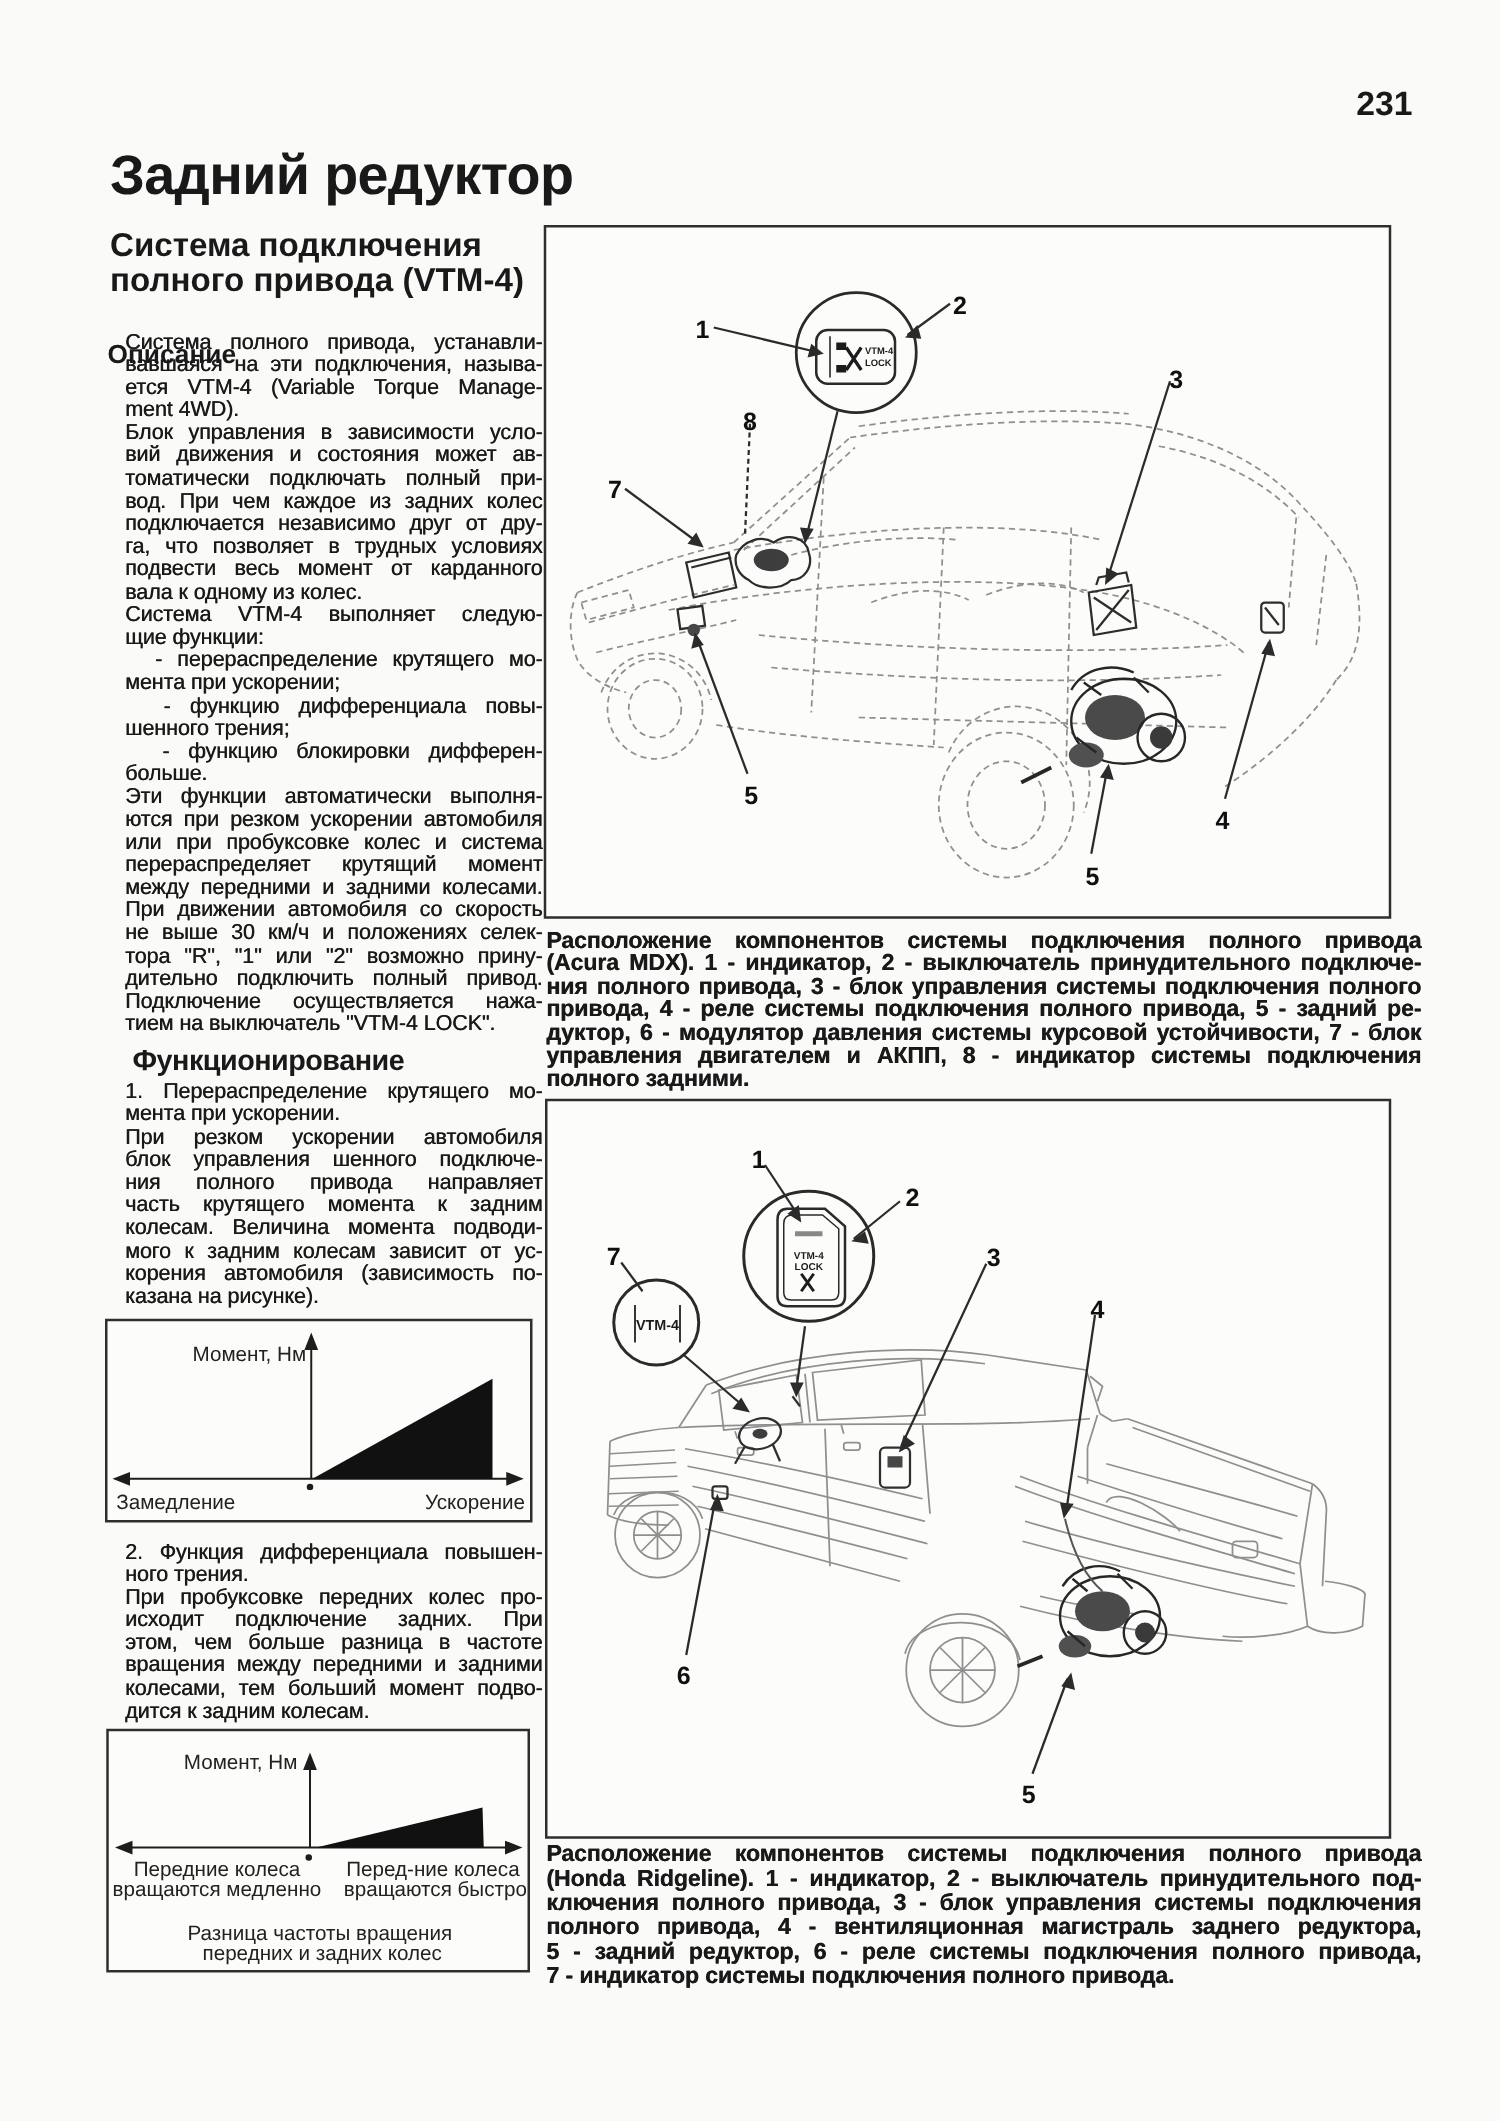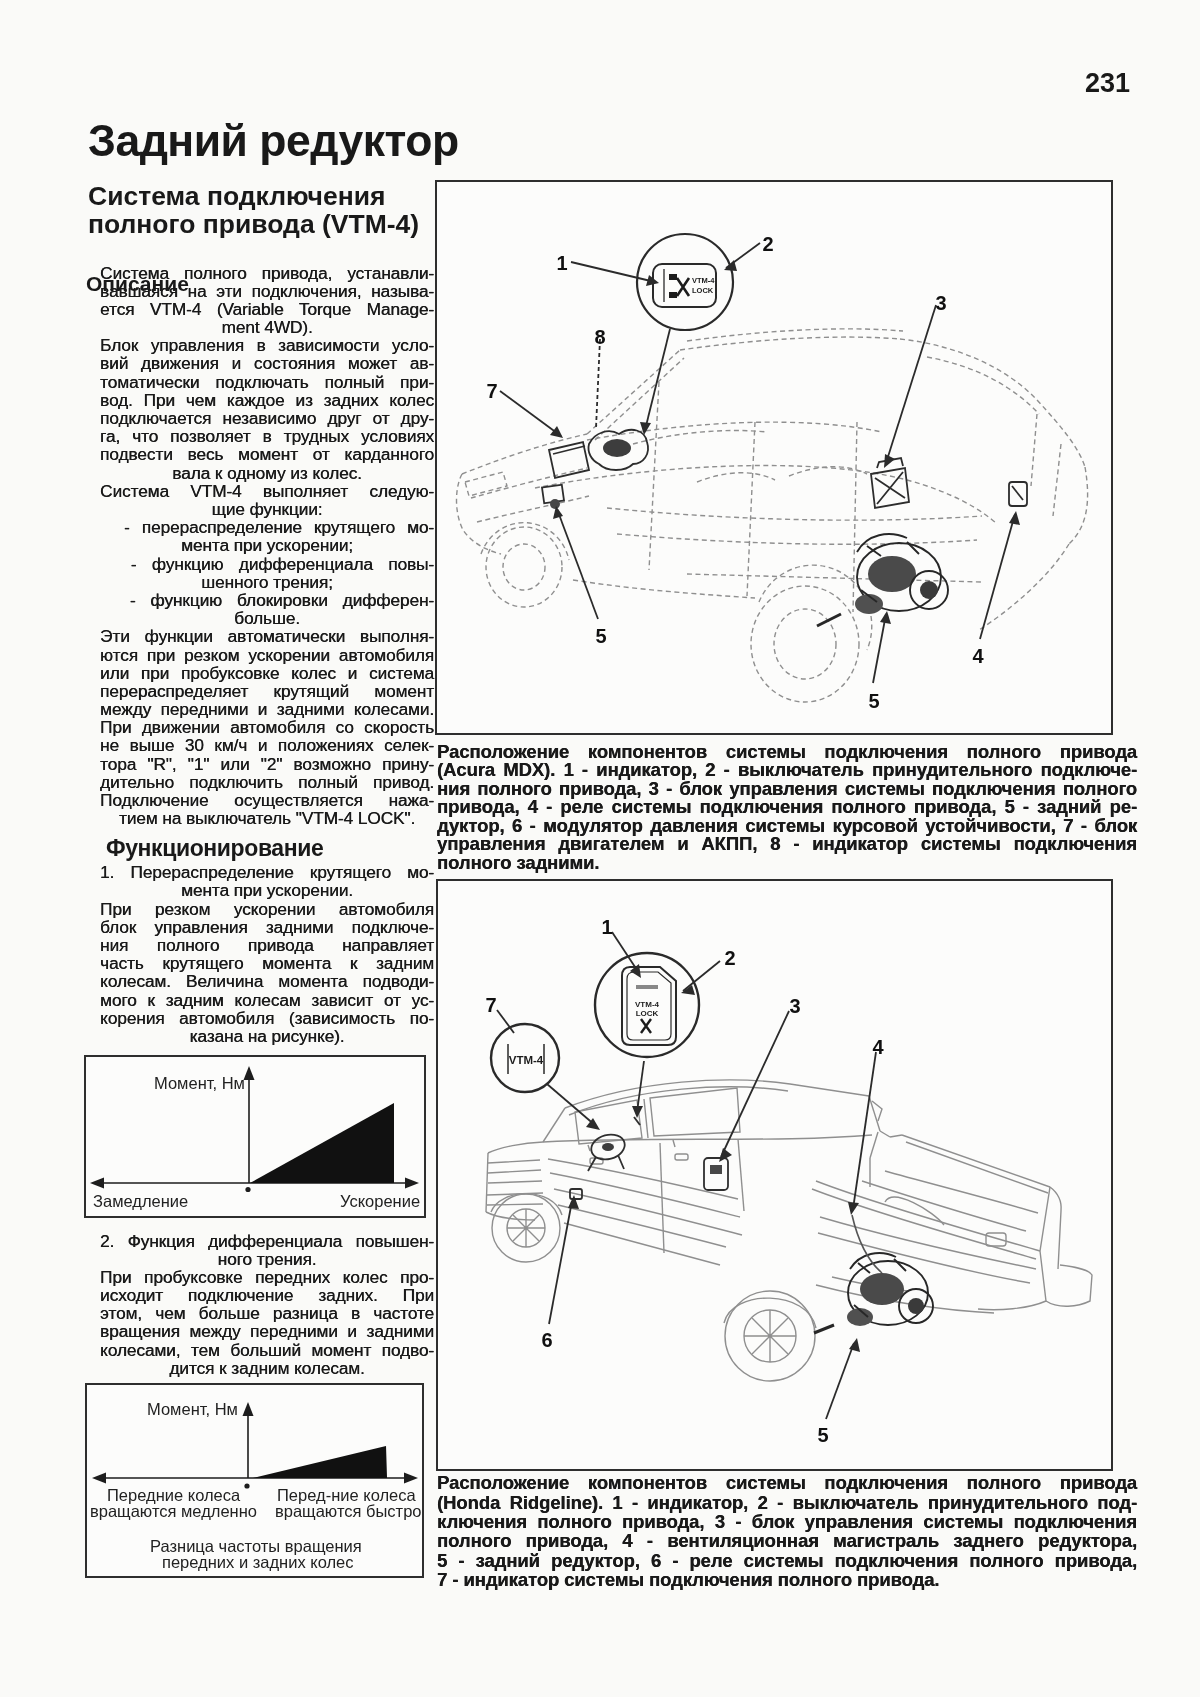--- a/index.html
+++ b/index.html
@@ -4,21 +4,21 @@
 <style>
   html,body{margin:0;padding:0;}
   body{width:1200px;height:1697px;background:#fafaf8;font-family:"Liberation Sans",sans-serif;color:#191919;position:relative;overflow:hidden;}
   .abs{position:absolute;}
   #pagenum{left:1071px;top:69px;font-size:27px;font-weight:bold;line-height:28px;margin-left:14px;}
   #title{left:88px;top:118px;font-size:44.5px;font-weight:bold;letter-spacing:-0.5px;line-height:46px;white-space:nowrap;}
   #sub{left:88px;top:181.8px;font-size:26.5px;font-weight:bold;line-height:28.3px;white-space:nowrap;}
   #h-opis{left:86px;top:238.8px;font-size:21px;font-weight:bold;line-height:22px;margin-top:34px;}
   #h-func{left:86px;top:836.3px;font-size:23px;font-weight:bold;letter-spacing:-0.4px;line-height:24px;margin-left:20px;}
   .col{left:88px;width:334px;font-size:17.3px;line-height:18.2px;letter-spacing:-0.1px;text-shadow:0.35px 0 0 #2a2a2a;margin-left:12px;}
-  .col div{white-space:nowrap;text-align:center;}
+  .col div{white-space:nowrap;}
   .col div.jl{text-align:justify;text-align-last:justify;white-space:normal;height:18.2px;overflow:visible;}
   .cap{left:437px;width:700px;font-size:18.5px;font-weight:bold;line-height:18.5px;letter-spacing:-0.1px;text-shadow:0.3px 0 0 #222;}
   .cap div{white-space:nowrap;}
   .cap div.jl{text-align:justify;text-align-last:justify;white-space:normal;height:18.5px;}
   .box{border:2.5px solid #2e2e2e;background:#fcfcfb;box-sizing:border-box;}
   #chart1{left:84px;top:1055px;width:342px;height:163px;}
   #chart2{left:85px;top:1383px;width:339px;height:195px;}
   #diag1{left:435px;top:180px;width:678px;height:555px;}
   #diag2{left:436px;top:879px;width:677px;height:592px;}
   #cap2 div.jl{height:19.4px;}
@@ -65,21 +65,21 @@
 <div class="jl">Подключение осуществляется нажа-</div>
 <div>тием на выключатель "VTM-4 LOCK".</div>
 </div>
 
 <div class="abs" id="h-func">Функционирование</div>
 
 <div class="abs col" id="text2" style="top:863.2px;">
 <div class="jl">1. Перераспределение крутящего мо-</div>
 <div>мента при ускорении.</div>
 <div class="jl">При резком ускорении автомобиля</div>
-<div class="jl">блок управления задними подключе-</div>
+<div class="jl">блок управления шенного подключе-</div>
 <div class="jl">ния полного привода направляет</div>
 <div class="jl">часть крутящего момента к задним</div>
 <div class="jl">колесам. Величина момента подводи-</div>
 <div class="jl">мого к задним колесам зависит от ус-</div>
 <div class="jl">корения автомобиля (зависимость по-</div>
 <div>казана на рисунке).</div>
 </div>
 
 <div class="abs box" id="chart1">
 <svg width="337" height="158" viewBox="0 0 337 158">

